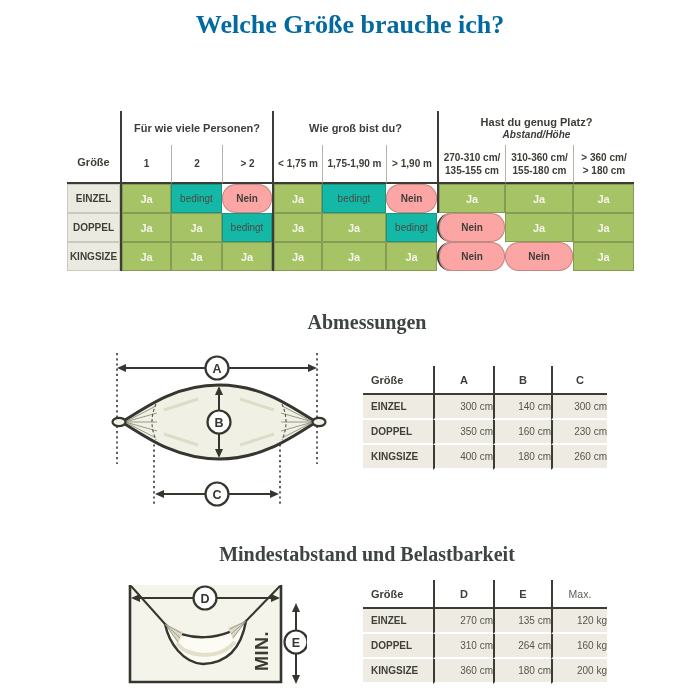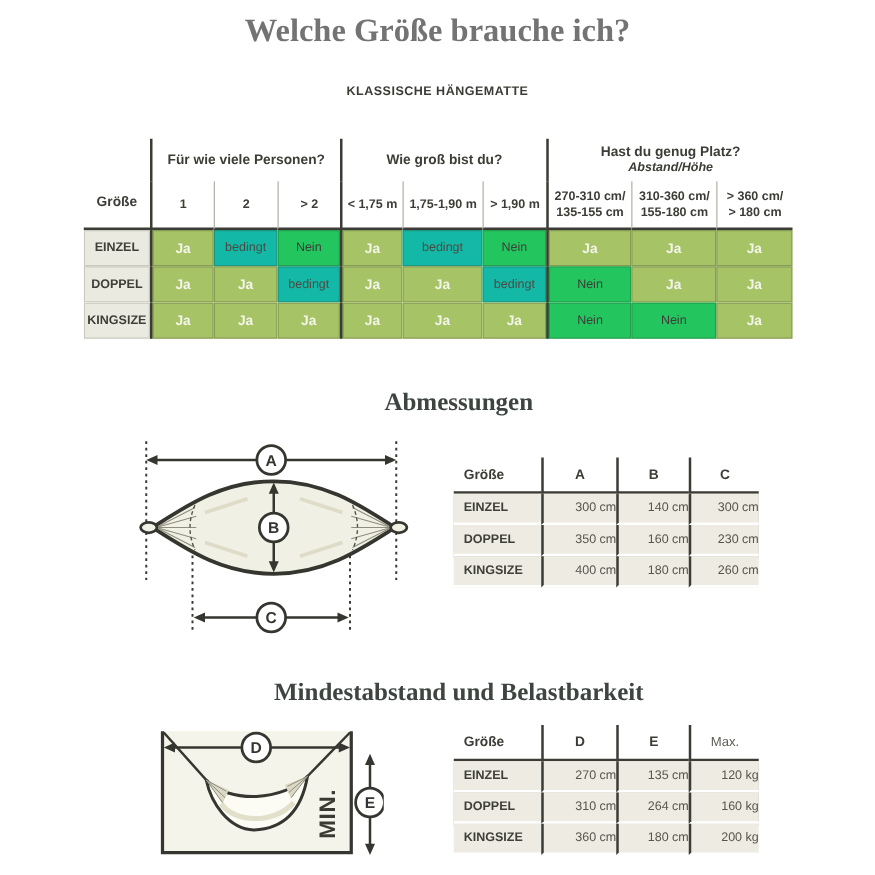--- a/index.html
+++ b/index.html
@@ -1,20 +1,20 @@
 <!DOCTYPE html>
 <html><head>
 <meta charset="utf-8">
 <style>
   html,body{margin:0;padding:0;background:#fff;}
   .page{position:relative;width:700px;height:700px;margin:0 auto;background:#fff;
         font-family:"Liberation Sans",sans-serif;color:#3c3d36;overflow:hidden;}
 
   .title{position:absolute;top:10px;left:0;width:100%;text-align:center;margin:0;
-         font-family:"Liberation Serif",serif;font-size:26px;font-weight:700;color:#737373;}
+         font-family:"Liberation Serif",serif;font-size:26px;font-weight:700;color:#0369a1;}
   .subtitle{position:absolute;top:68px;left:0;width:100%;text-align:center;
             font-size:10px;font-weight:700;letter-spacing:.4px;color:#3c3c36;}
   .sec-head{position:absolute;left:0;width:100%;text-align:center;margin:0;
             font-family:"Liberation Serif",serif;font-size:20px;font-weight:700;color:#3e4541;padding-left:17px;}
 
   
   table{border-collapse:separate;border-spacing:0;table-layout:fixed;}
   .size-table{position:absolute;top:111px;left:67px;}
   .size-table th,.size-table td{padding:0;text-align:center;vertical-align:middle;
       font-size:11px;color:#3c3d36;margin-left:24px;}
@@ -25,21 +25,21 @@
       font-weight:700;font-size:10px;white-space:pre-line;line-height:1.3;}
   .group-label{font-weight:700;font-size:11px;}
   .group-sub{font-weight:700;font-size:10px;margin-top:1px;font-style:italic;}
   .gd{border-left:2px solid #3b3c35;}
   .ld{border-left:1px solid #b5b3a8;}
   .size-table td{height:29px;box-shadow:inset 0 0 0 1px rgba(55,56,40,.28);}
   .size-table td.lbl{background:#ebeae1;font-weight:700;font-size:10px;color:#3f3f39;
       box-shadow:inset 0 0 0 1px rgba(55,56,40,.18);}
   td.ja{background:#a6c366;color:#f4f4ea;font-weight:700;}
   td.bedingt{background:#14b8a6;color:#4b4b44;font-size:10px;}
-  td.nein{background:#22c55e;color:#3e3e38;font-weight:400;font-size:10px;}
+  td.nein{background:#fca5a5;color:#3e3e38;font-weight:700;font-size:10px;border-radius:14px;}
 
   
   .spec{position:absolute;left:363px;}
   .spec th{height:27px;border-bottom:2px solid #3b3c35;font-size:11px;font-weight:700;
       color:#3c3d36;text-align:center;padding:0;}
   .spec th.first{text-align:left;padding-left:8px;}
   .spec th.mx{font-weight:400;color:#5e5e57;font-size:10.5px;}
   .spec td{height:23px;background:#edebe2;font-size:10px;color:#56564e;text-align:right;
       padding:0;border-bottom:2px solid #fff;box-shadow:0 1px 0 #b1afa3;}
   .spec tr:last-child td{box-shadow:none;}
@@ -48,21 +48,20 @@
 
   .diag{position:absolute;}
   svg text{font-family:"Liberation Sans",sans-serif;}
 </style>
 </head>
 <body>
 
 <div class="page">
 
   <h1 class="title">Welche Größe brauche ich?</h1>
-  <div class="subtitle">KLASSISCHE HÄNGEMATTE</div>
 
   <table class="size-table">
     <colgroup>
       <col style="width:53px">
         <col style="width:51px">
         <col style="width:51px">
         <col style="width:50px">
       <col style="width:50px">
         <col style="width:64px">
         <col style="width:51px">

